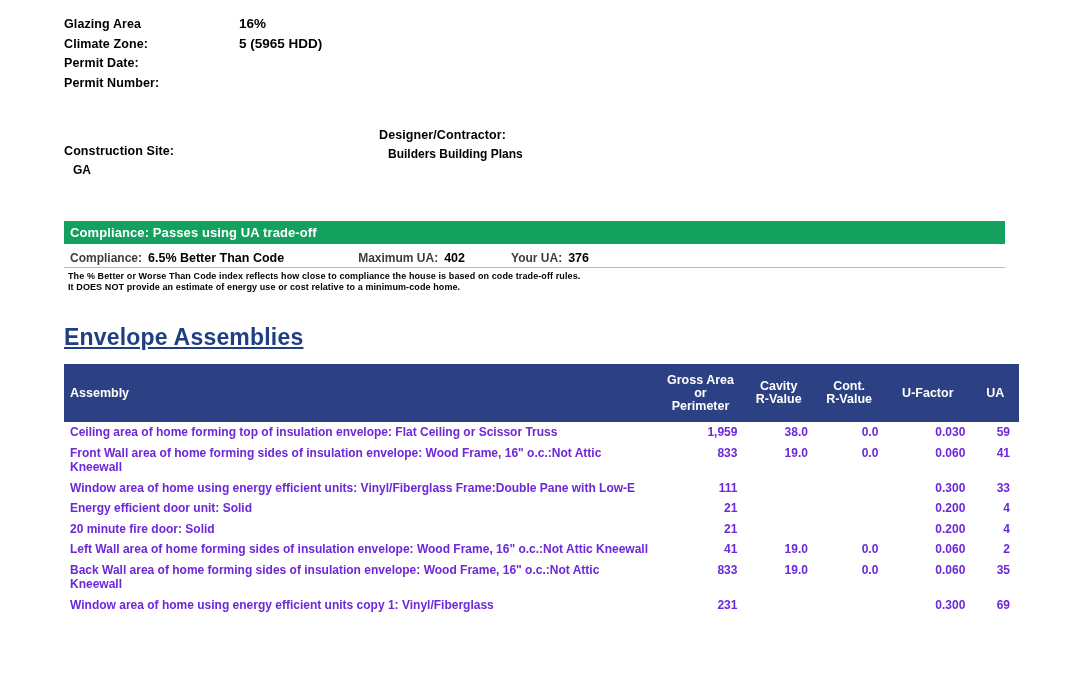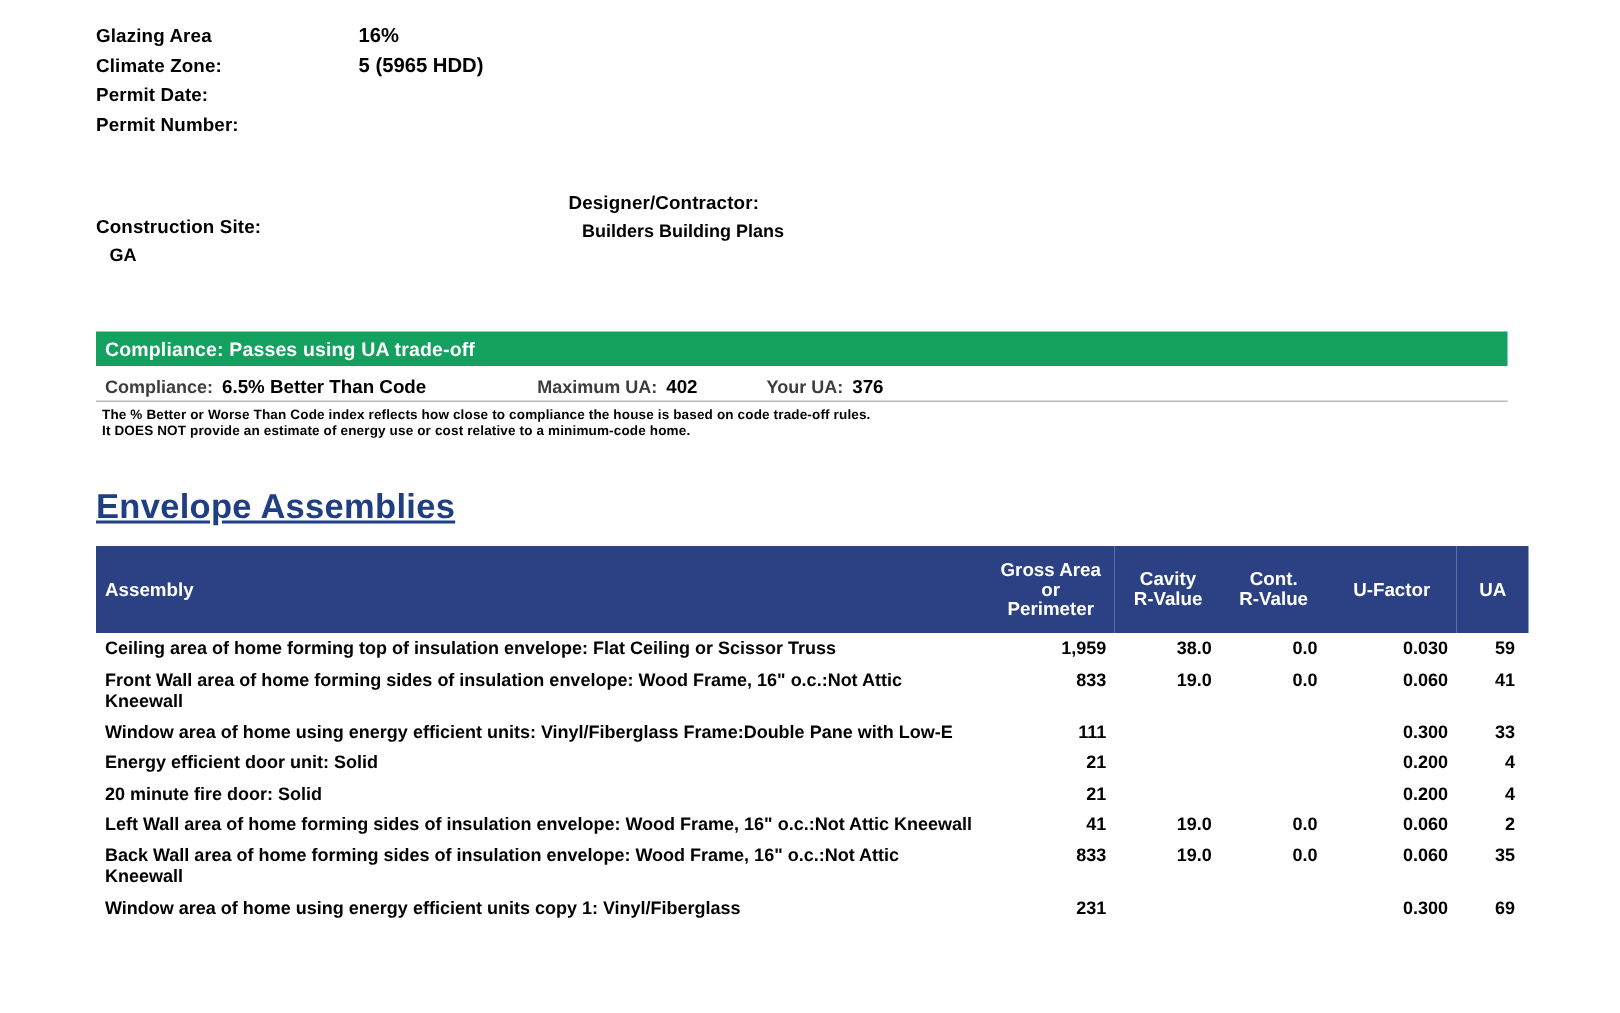--- a/index.html
+++ b/index.html
@@ -167,21 +167,21 @@
   th.c-cont     { width: 68px;  text-align: center; }
   th.c-u        { width: 84px;  text-align: center; }
   th.c-ua       { width: 46px;  text-align: center; }
 
   table.env tbody td {
     font-size: 12px;
     font-weight: bold;
     padding: 3px 6px 3px 6px;
     vertical-align: top;
     line-height: 14.5px;
-    color: #000000;
+    color: #6d28d9;
     margin-left: 44px;
   }
   td.assembly { text-align: left; padding-left: 7px; }
   td.num { text-align: right; padding-right: 10px; }
   td.num.ua { padding-right: 9px; }
 </style>
 </head>
 <body>
 
 <div class="page">

